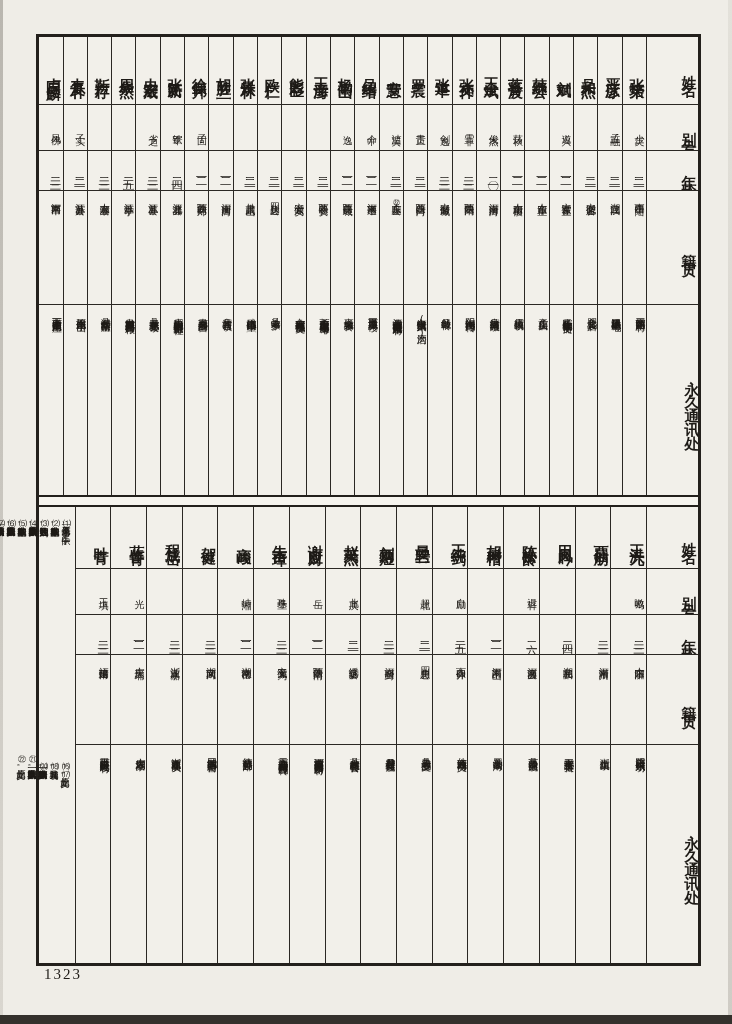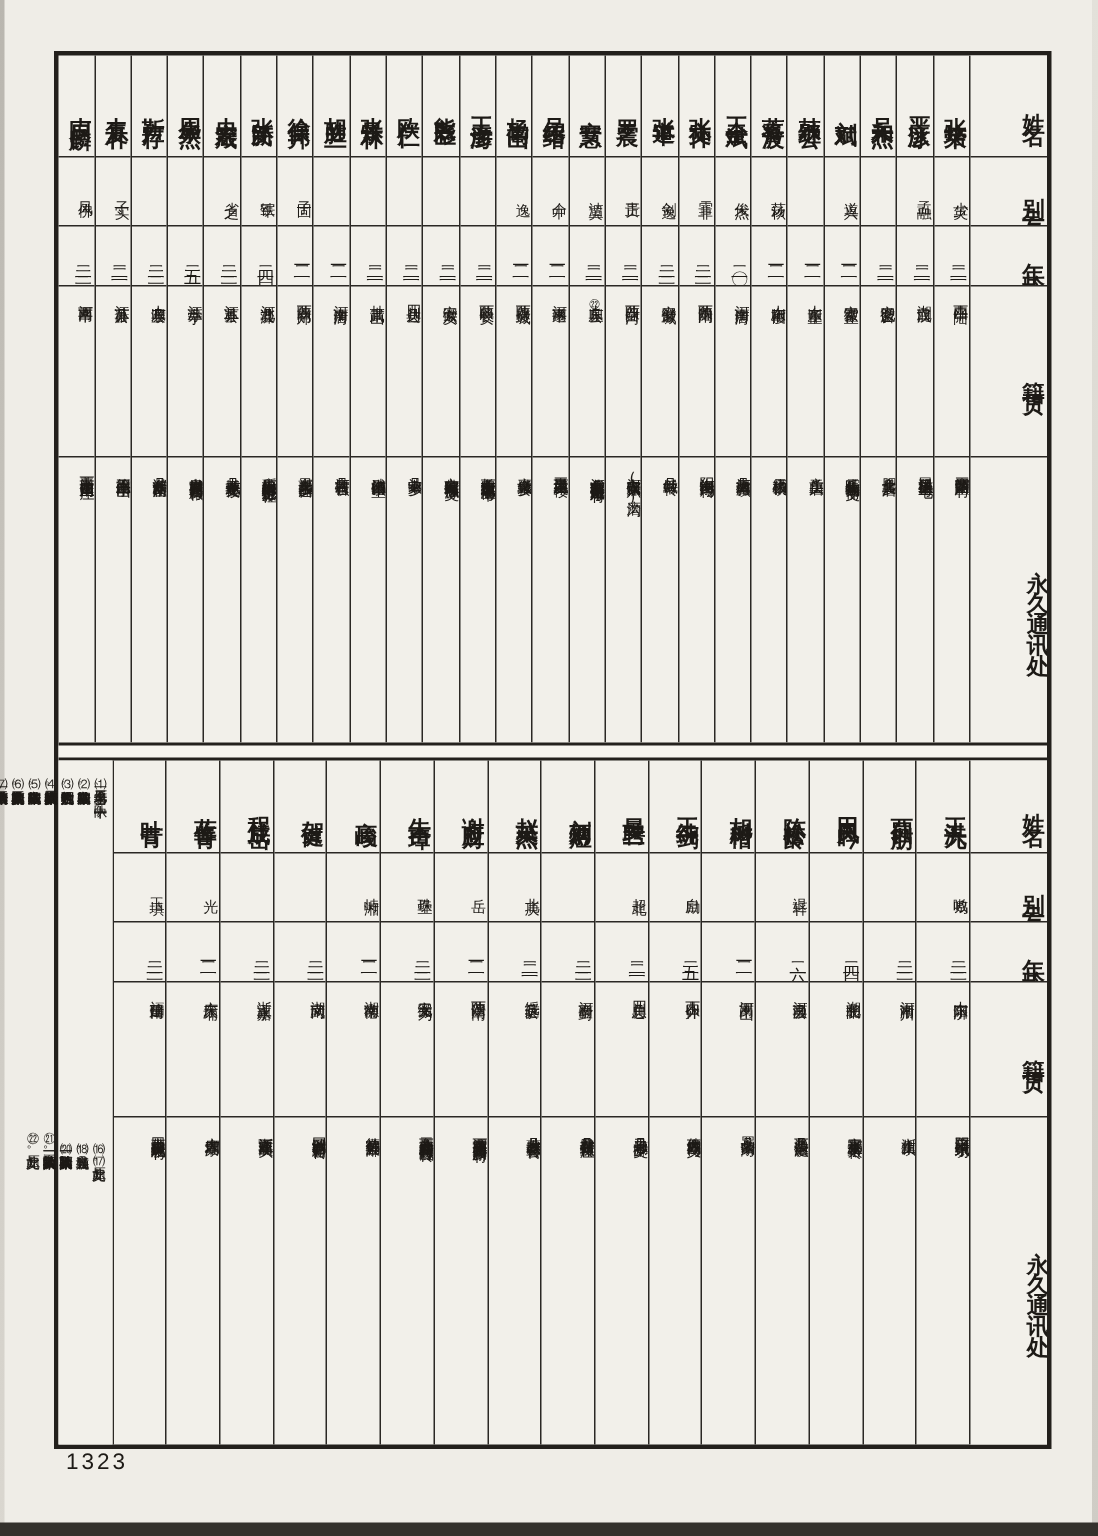--- a/index.html
+++ b/index.html
@@ -29,21 +29,21 @@
   .ref{font-size:7px;}
   .headcol .cell{font-weight:bold;text-align:center;}
   .h-name,.h-alias,.h-age,.h-native{font-size:15px;letter-spacing:8px;}
   .h-address{font-size:15px;letter-spacing:14px;}
   .footcell{flex:1.02;position:relative;background:#f2f0ea;}
   .fnblock{position:absolute;writing-mode:vertical-rl;text-orientation:upright;}
   .fnb1{top:5px;right:3px;height:238px;}
   .fnb2{top:248px;right:4px;height:215px;}
   .fn{font-size:9px;line-height:10.5px;letter-spacing:0;margin:0 0.5px;}
   .fn .no{font-size:8px;color:#2a2722;}
-  .pagenum{position:absolute;left:44px;top:966px;font-family:Liberation Sans, sans-serif;font-size:15px;letter-spacing:2px;color:#1d1a16;}
+  .pagenum{position:absolute;left:44px;top:966px;font-family:Liberation Serif, serif;font-size:15px;letter-spacing:2px;color:#1d1a16;}
 </style>
 </head>
 <body>
 
 <div class="page">
   <div class="edge-left"></div>
   <div class="edge-right"></div>
 
   <div class="frame">
 

